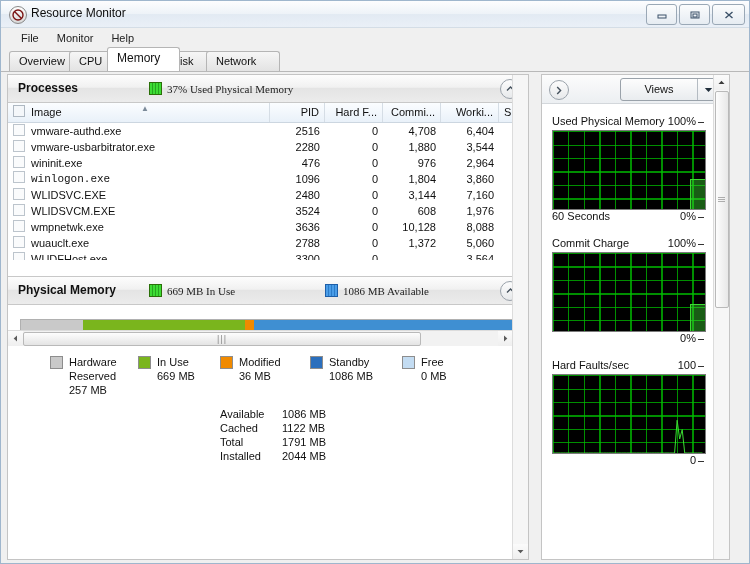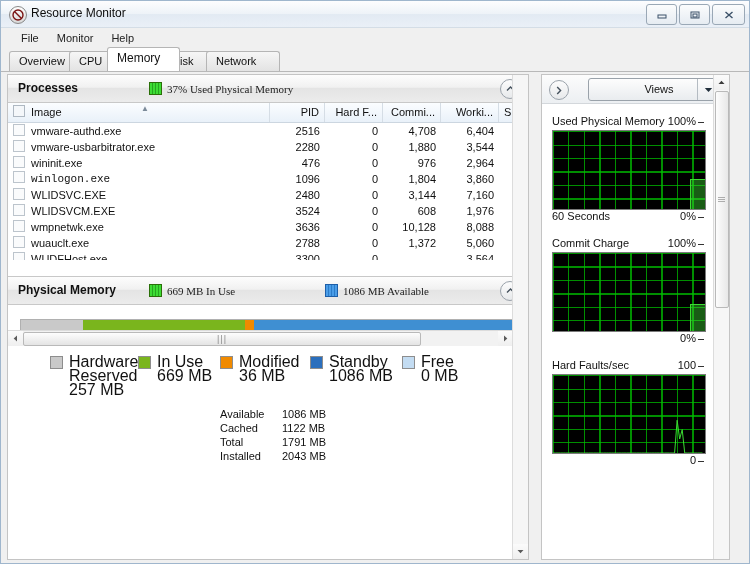--- a/index.html
+++ b/index.html
@@ -96,37 +96,37 @@
     background:linear-gradient(180deg,#fdfdfd,#e4e4e4);display:flex;align-items:center;justify-content:center;}
   .grip{font-size:9px;color:#8a8a8a;letter-spacing:1px;}
 
   
   .membar-wrap{padding:14px 12px 0 12px;}
   .membar{height:26px;display:flex;border:1px solid #b0b0b0;box-sizing:border-box;}
   .seg{height:100%;}
   .legend{display:flex;padding:10px 0 0 30px;}
   .lg{display:flex;align-items:flex-start;}
   .lg .box{width:11px;height:11px;border:1px solid #8d8d8d;margin-right:6px;margin-top:1px;flex:none;}
-  .lg .txt{font-size:16px;color:#111;line-height:14px;}
+  .lg .txt{font-size:11px;color:#111;line-height:14px;}
   .stats{margin-top:10px;padding-left:200px;}
   .strow{display:flex;font-size:11px;line-height:14px;color:#111;}
   .stk{width:62px;}
   .stv{width:70px;}
 
   
   .rightpane{position:absolute;left:540px;top:2px;width:189px;height:486px;
     background:#fff;border:1px solid #c4c4c4;box-sizing:border-box;}
   .rtoolbar{height:28px;position:relative;background:linear-gradient(180deg,#fcfcfc,#eceff2);
     border-bottom:1px solid #d3d7db;}
   .rchev{position:absolute;left:7px;top:5px;width:18px;height:18px;border-radius:50%;
     border:1px solid #9aa2aa;background:linear-gradient(180deg,#fcfcfc,#e7e9eb);
     display:flex;align-items:center;justify-content:center;}
   .viewsbtn{position:absolute;right:10px;top:3px;height:21px;width:97px;
     border:1px solid #9aa2aa;border-radius:3px;display:flex;
-    background:linear-gradient(180deg,#fdfdfd,#e9ecef);padding-left:32px;}
+    background:linear-gradient(180deg,#fdfdfd,#e9ecef);}
   .viewsbtn .lbl{flex:1;line-height:21px;text-align:center;font-size:11px;color:#111;}
   .viewsbtn .arrowcell{width:20px;border-left:1px solid #b4bbc2;display:flex;align-items:center;justify-content:center;}
 
   .glist{position:absolute;left:0;top:28px;width:174px;height:456px;overflow:hidden;}
   .gblock{padding:0 10px;margin-top:12px;}
   .glabel{height:15px;position:relative;font-size:11px;color:#111;}
   .glabel .l{position:absolute;left:0;top:0;}
   .glabel .r{position:absolute;right:10px;top:0;text-align:right;}
   .gtick{position:absolute;right:2px;top:7px;width:6px;height:1px;background:#333;}
   .gtick2{position:absolute;right:2px;top:7px;width:6px;height:1px;background:#333;}
@@ -401,21 +401,21 @@
               <div class="strow">
                 <div class="stk">Cached</div>
                 <div class="stv">1122 MB</div>
               </div>
               <div class="strow">
                 <div class="stk">Total</div>
                 <div class="stv">1791 MB</div>
               </div>
               <div class="strow">
                 <div class="stk">Installed</div>
-                <div class="stv">2043 MB</div>
+                <div class="stv">2044 MB</div>
               </div>
             </div>
         </div>
       </div>
 
       <div class="vsb" style="right:0;top:0;height:484px;border-left:1px solid #dcdcdc;">
         <div class="arw" style="position:absolute;bottom:0;left:0;right:0;">
           <svg width="7" height="5" viewBox="0 0 7 5">
               <path d="M0.5 1 L3.5 4.3 L6.5 1 Z" fill="#5a5a5a"></path>
             </svg>

